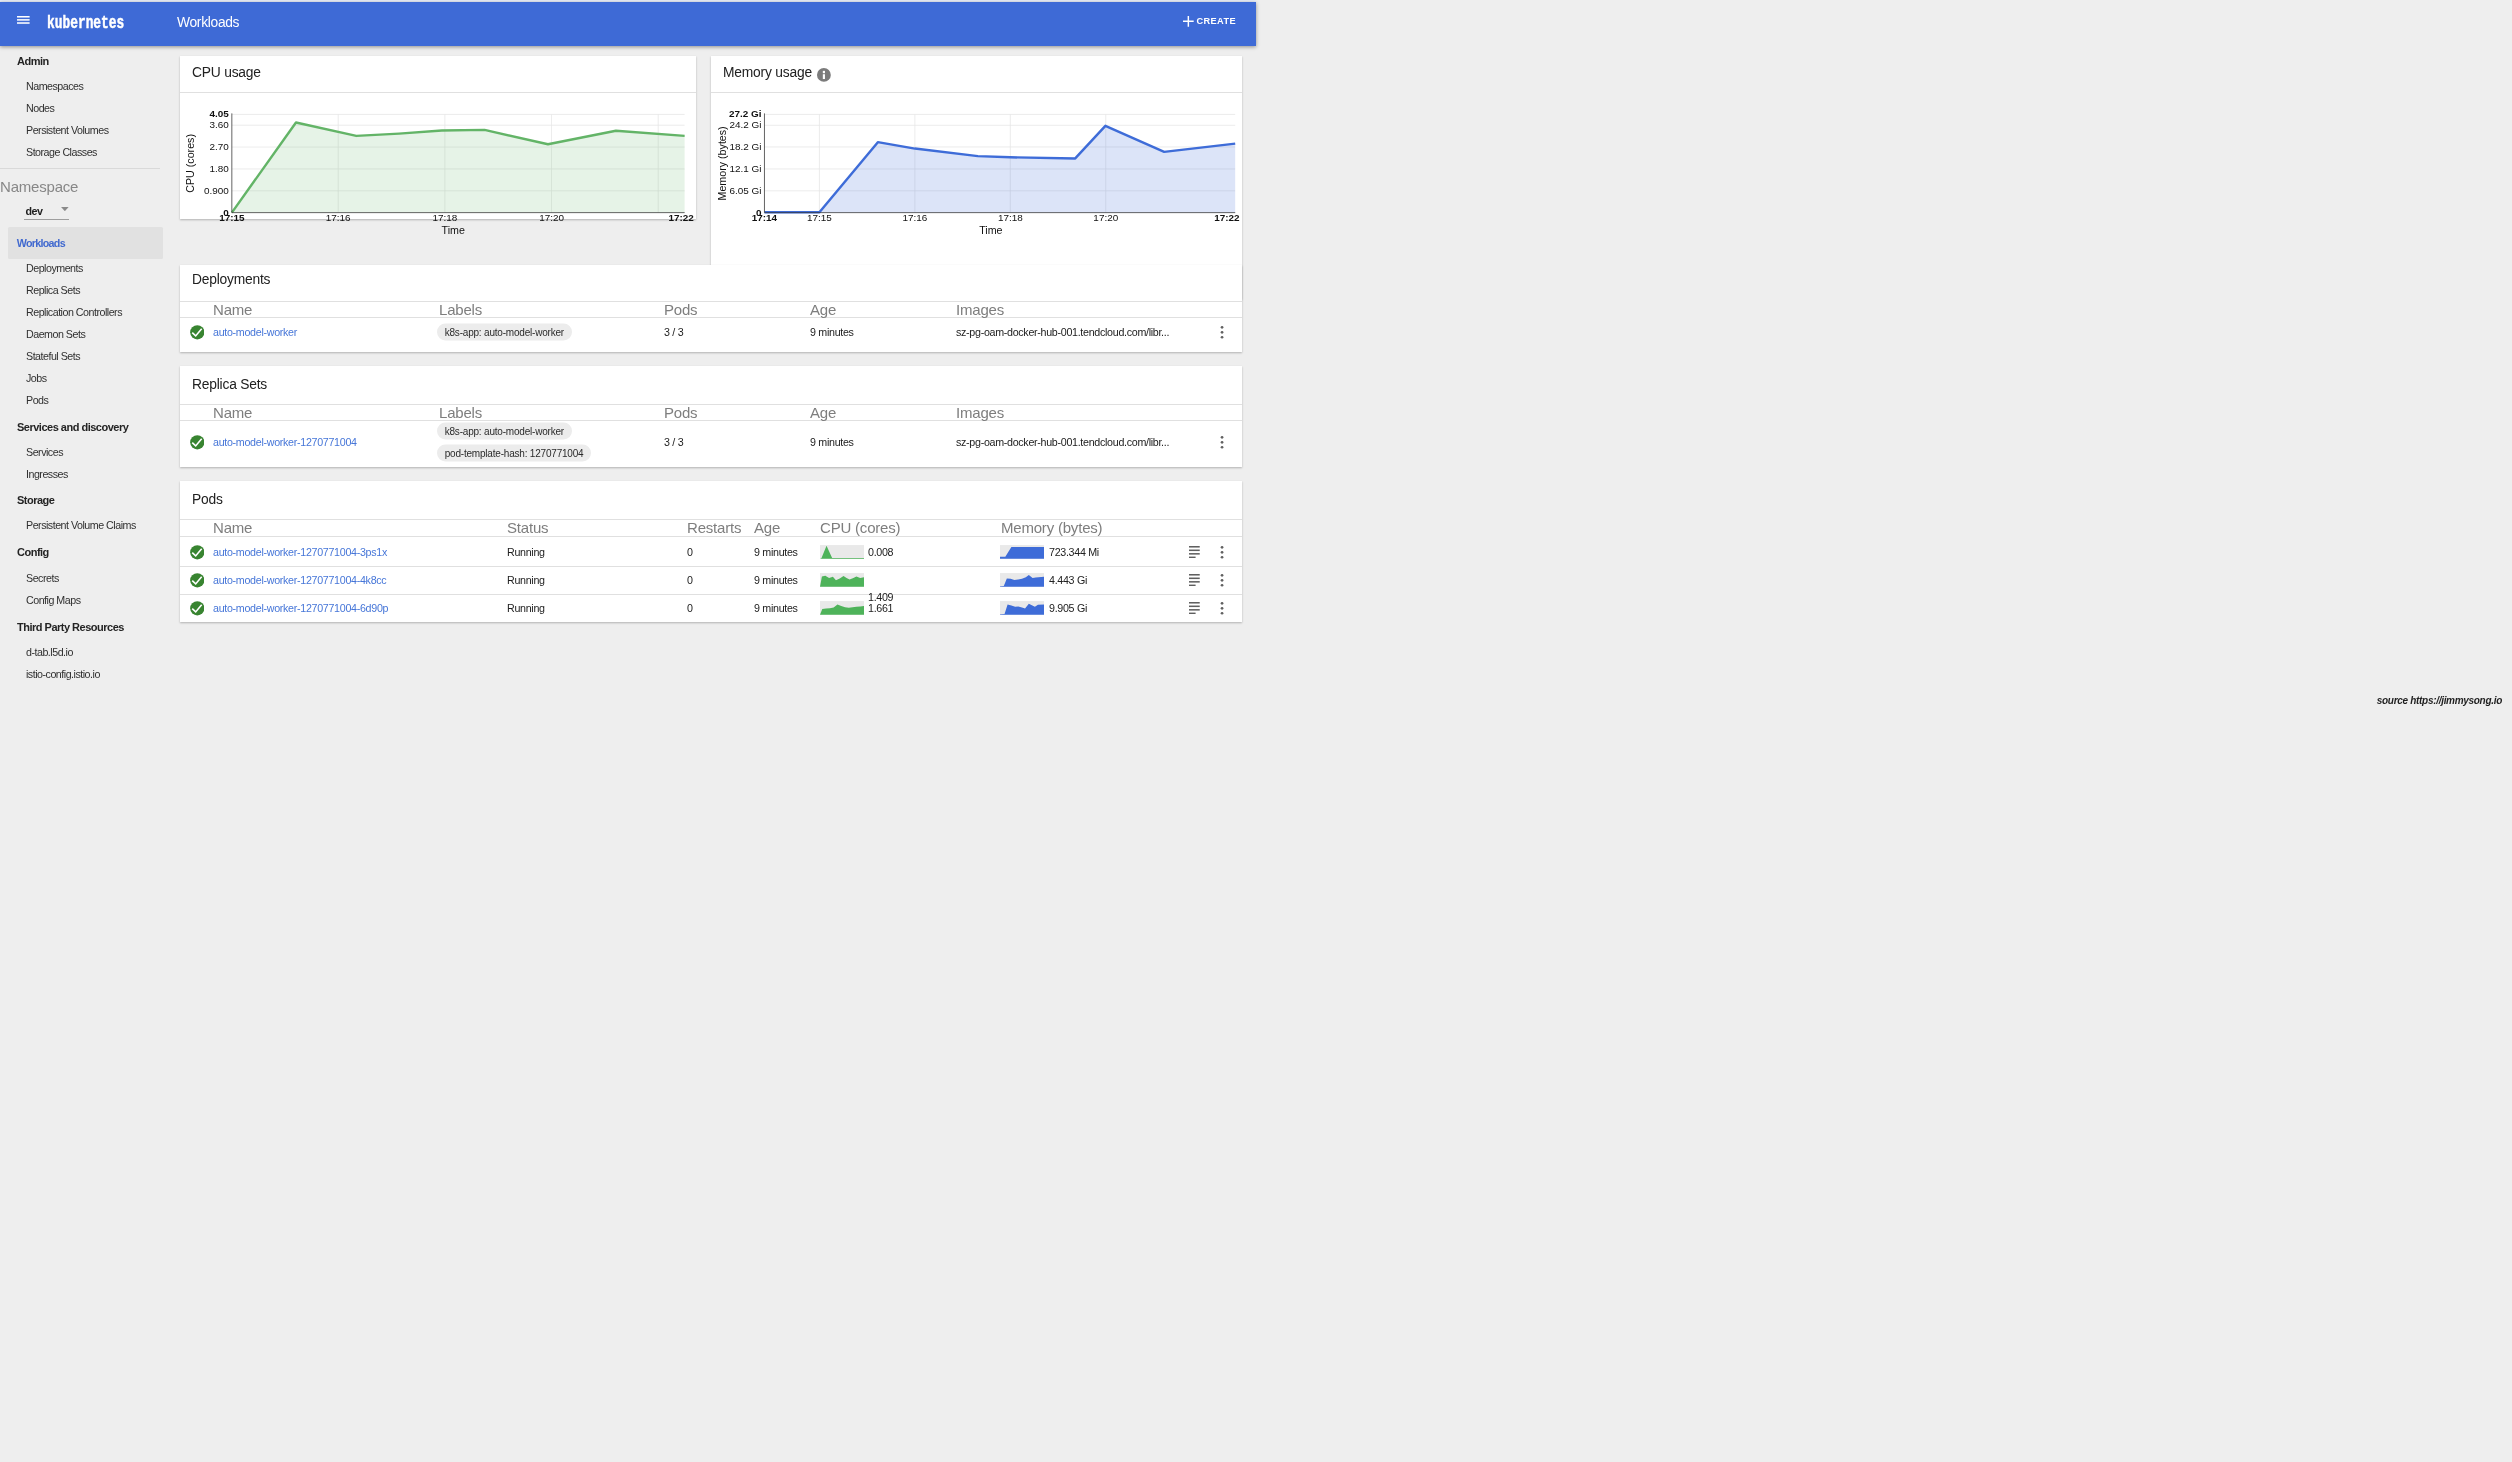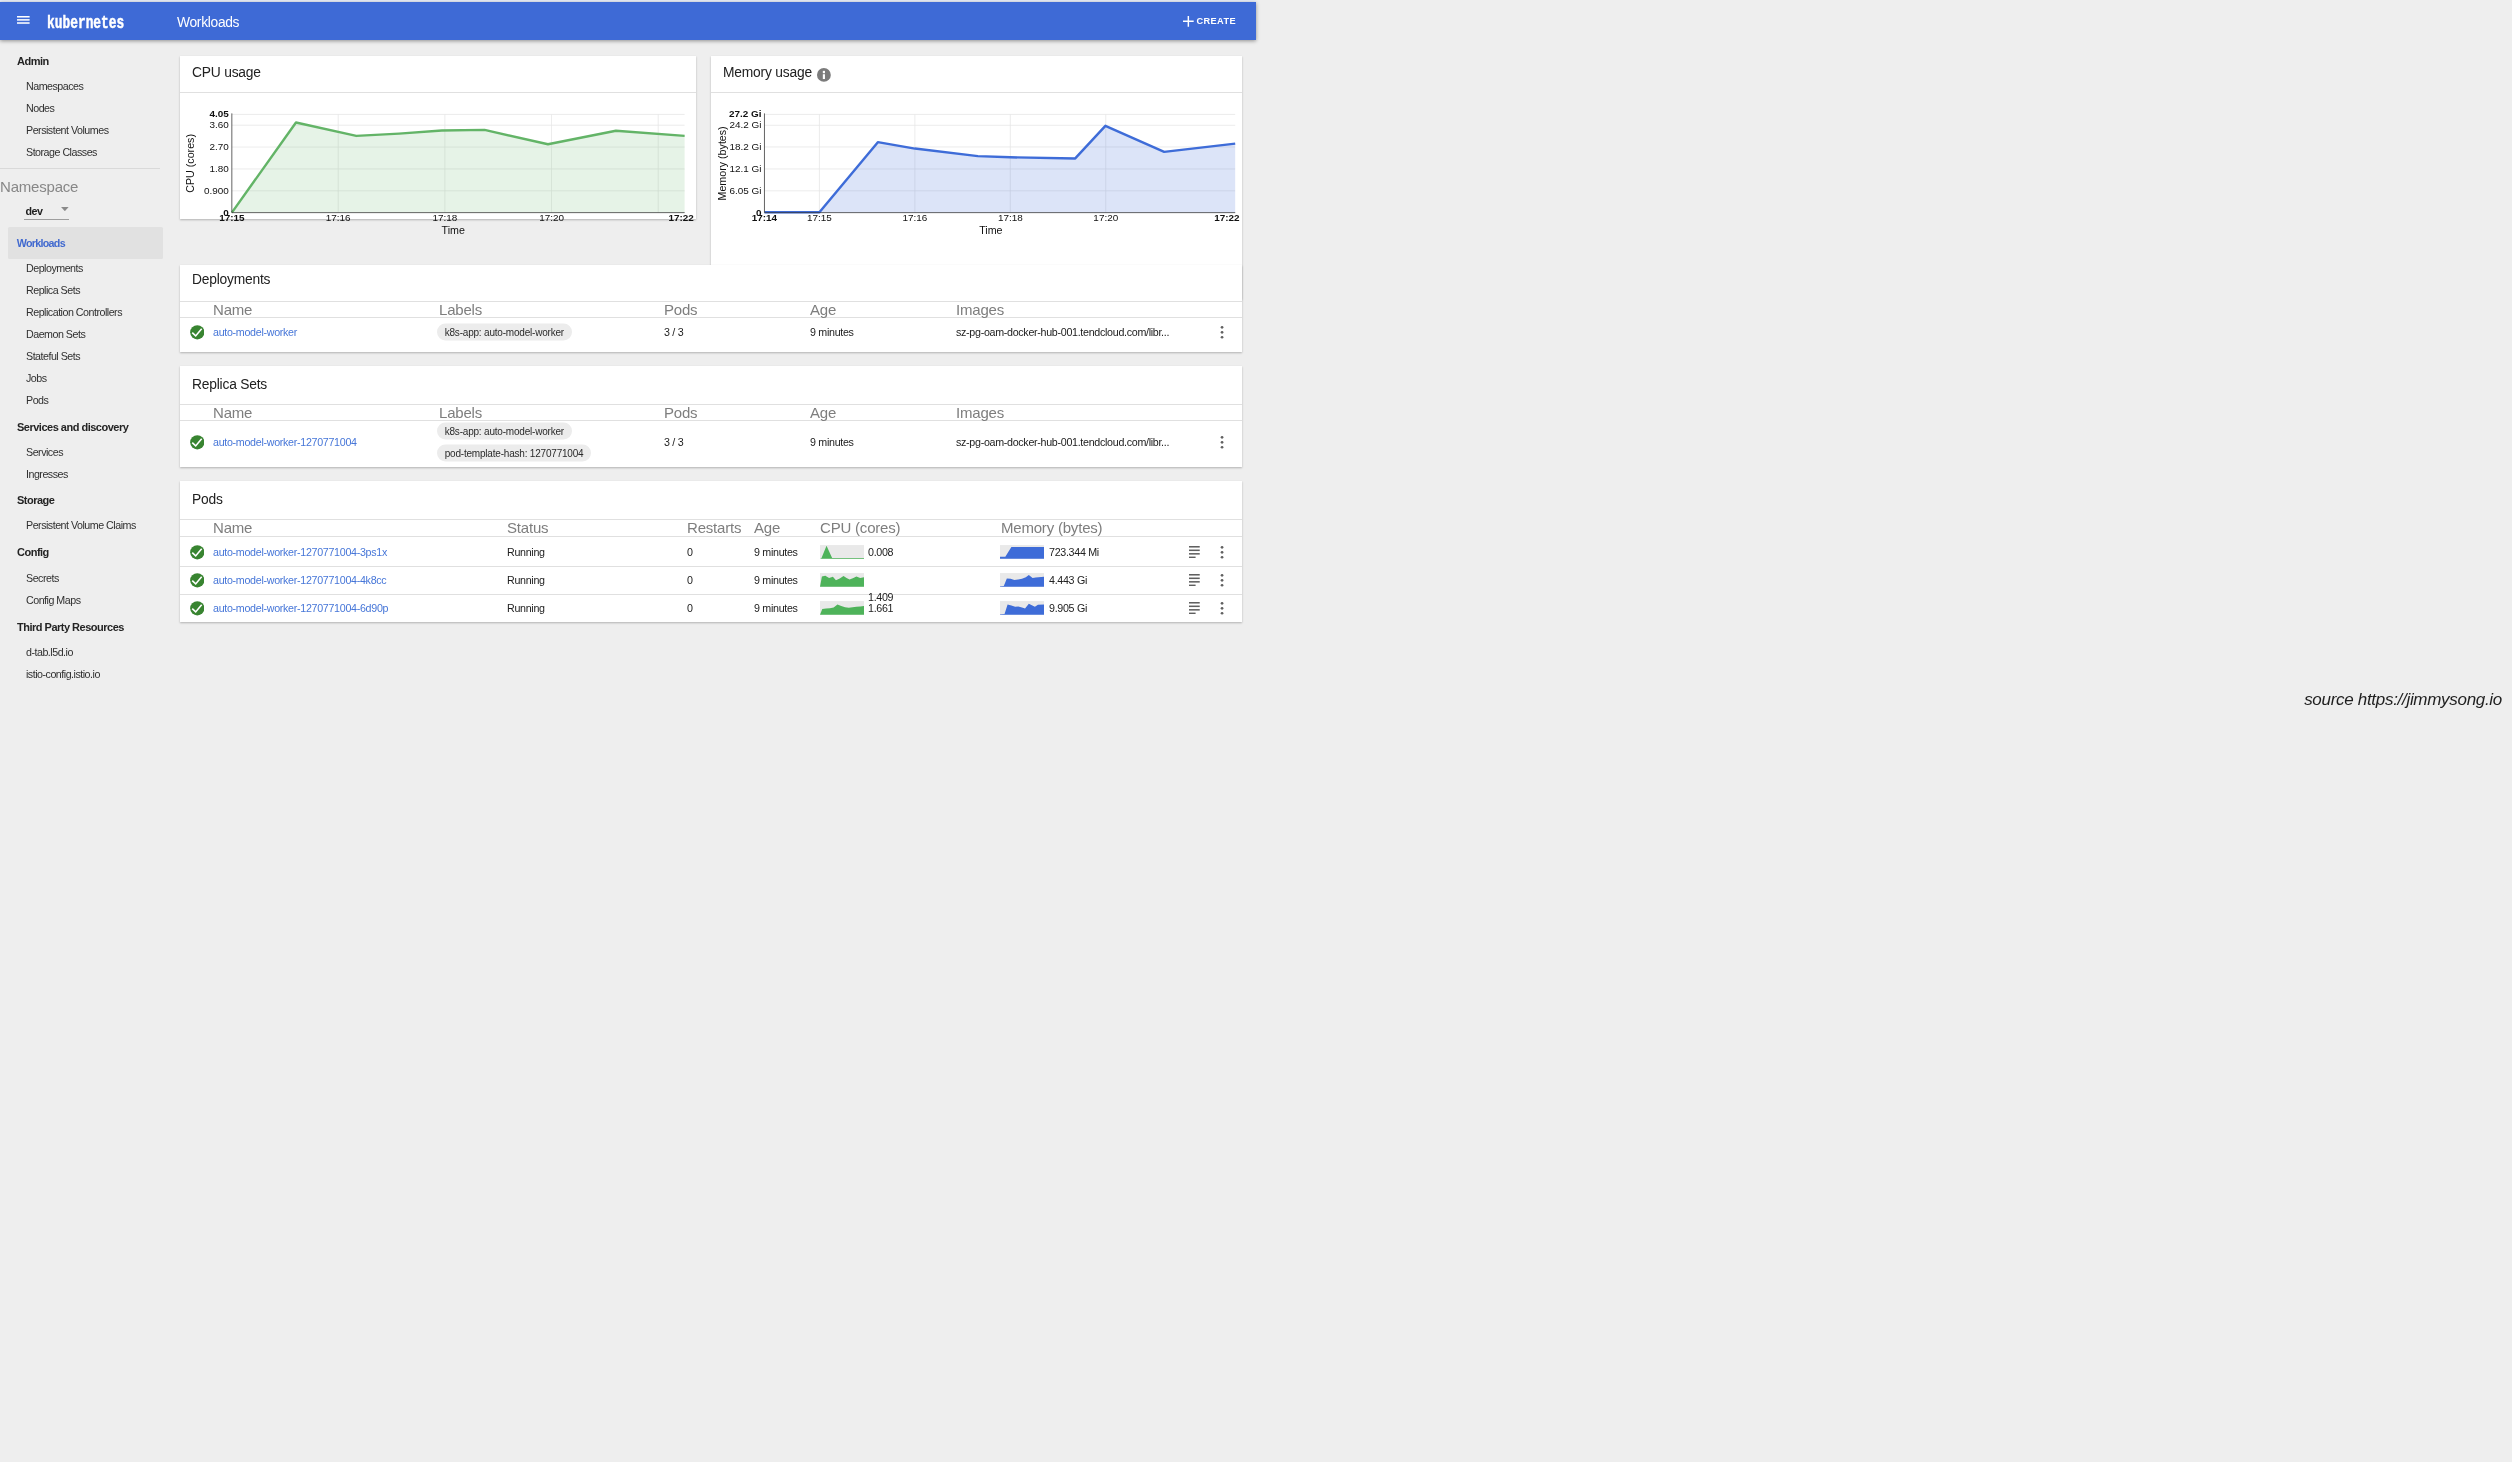--- a/index.html
+++ b/index.html
@@ -1,42 +1,42 @@
 <!DOCTYPE html>
 <html style="font-size:12.3px"><head>
 <meta charset="utf-8">
 <style>
 * { margin:0; padding:0; box-sizing:border-box; }
 html,body { width:1256px; height:731px; overflow:hidden; }
 body { background:#eeeeee; font-family:"Liberation Sans", sans-serif; color:#212121; }
 .abs { position:absolute; }
 .ctr { transform:translateY(-50%); white-space:nowrap; }
 #topstrip { left:0; top:0; width:1256px; height:1.9px; background:#e8edf8; }
-#appbar { left:0; top:1.9px; width:1256px; height:38px; background:#3e6ad6; box-shadow:0 0.8px 3.8px rgba(0,0,0,.4); z-index:5; }
+#appbar { left:0; top:1.9px; width:1256px; height:44px; background:#3e6ad6; box-shadow:0 0.8px 3.8px rgba(0,0,0,.4); z-index:5; }
 #appbar .t { color:#fff; }
 #logo { left:47px; top:11.5px; font-family:"Liberation Mono", monospace; font-weight:700; font-size:18.4px; color:#fff; transform:scaleX(0.70); transform-origin:0 0; letter-spacing:0; -webkit-text-stroke:0.5px #fff; }
 #barttl { left:177px; top:20.5px; font-size:13.8px; color:#fff; letter-spacing:-0.3px; }
 #create { right:20px; top:19.5px; color:#fff; font-size:9.2px; font-weight:700; letter-spacing:0.4px; }
 .navitem { left:26px; font-size:10.7px; letter-spacing:-0.5px; color:#303030; }
 .navsec { left:17px; font-size:11px; font-weight:700; letter-spacing:-0.5px; color:#242424; }
 #seldiv { left:0; top:168px; width:160px; height:0.8px; background:#d9d9d9; }
 #nslbl { left:0; top:186px; font-size:15px; color:#878787; letter-spacing:-0.2px; }
 #dev { left:25.5px; top:211px; font-size:10.7px; font-weight:700; letter-spacing:-0.5px; color:#212121; }
 #devline { left:24px; top:219px; width:45px; height:0.8px; background:#9e9e9e; }
 #selrow { left:8.4px; top:227px; width:155px; height:32px; background:#e1e1e1; border-radius:1.5px; }
 #selrow span { position:absolute; left:8.4px; top:50%; transform:translateY(-50%); color:#4169cf; font-weight:700; font-size:10.7px; letter-spacing:-0.7px; }
 .card { position:absolute; background:#fff; box-shadow:0 0.8px 1.9px rgba(0,0,0,.26); }
 .cttl { position:absolute; left:12px; font-size:13.8px; color:#212121; letter-spacing:-0.2px; }
 .chdr { position:absolute; height:0.8px; left:0; width:100%; background:#e0e0e0; }
 .colh { position:absolute; color:#7e7e7e; font-size:15px; letter-spacing:-0.2px; }
 .cell { position:absolute; font-size:10.7px; letter-spacing:-0.3px; color:#212121; }
 .link { color:#4676d8; }
 .chip { position:absolute; background:#ececec; border-radius:8.4px; font-size:10px; letter-spacing:-0.2px; color:#2b2b2b; padding:0 7.7px; line-height:17px; height:17px; }
 .kebab circle { fill:#616161; }
-#footer { right:10px; top:700px; font-size:17px; font-style:italic; color:#1f1f1f; letter-spacing:-0.3px; }
+#footer { right:10px; top:700px; font-size:10px; font-style:italic; color:#1f1f1f; letter-spacing:-0.3px;font-weight:bold; }
 svg text { font-family:"Liberation Sans", sans-serif; }
 </style>
 </head>
 <body>
 <div class="abs" id="topstrip"></div>
 <div class="abs" id="appbar">
   <svg class="abs" style="left:17px; top:14px" width="13" height="8.4" viewBox="0 0 17 11">
     <rect x="0" y="0" width="16.5" height="2" fill="#fff"></rect>
     <rect x="0" y="4.1" width="16.5" height="2" fill="#fff"></rect>
     <rect x="0" y="8.2" width="16.5" height="2" fill="#fff"></rect>

